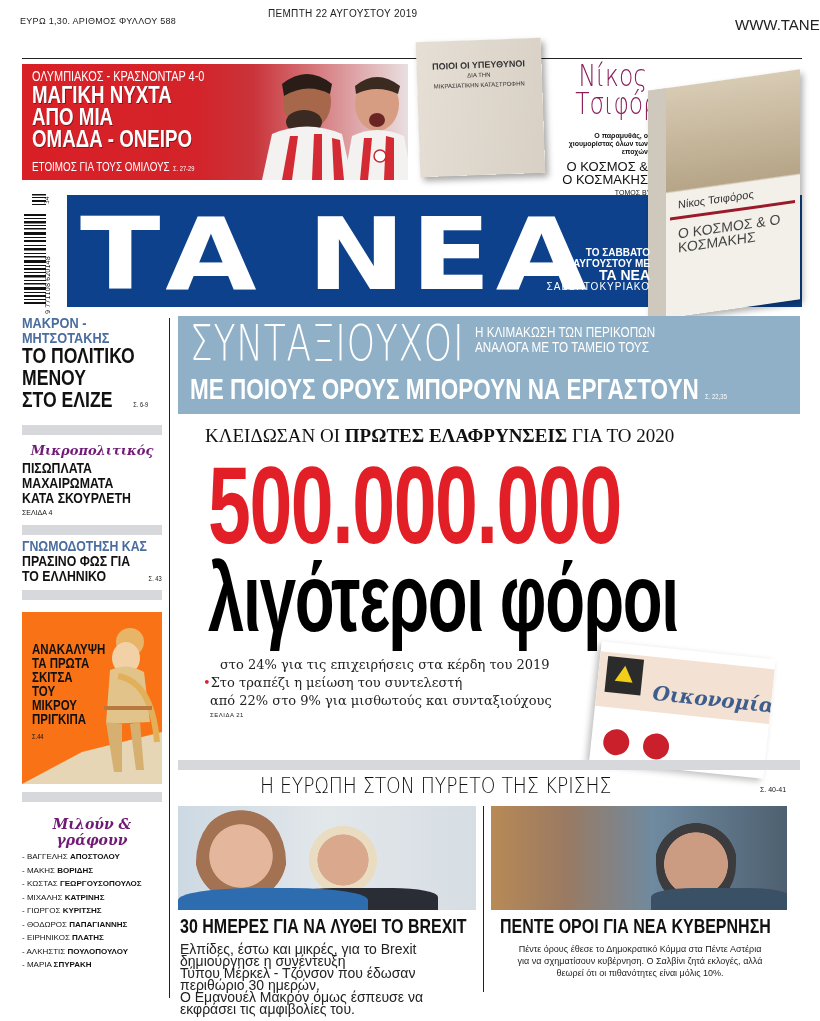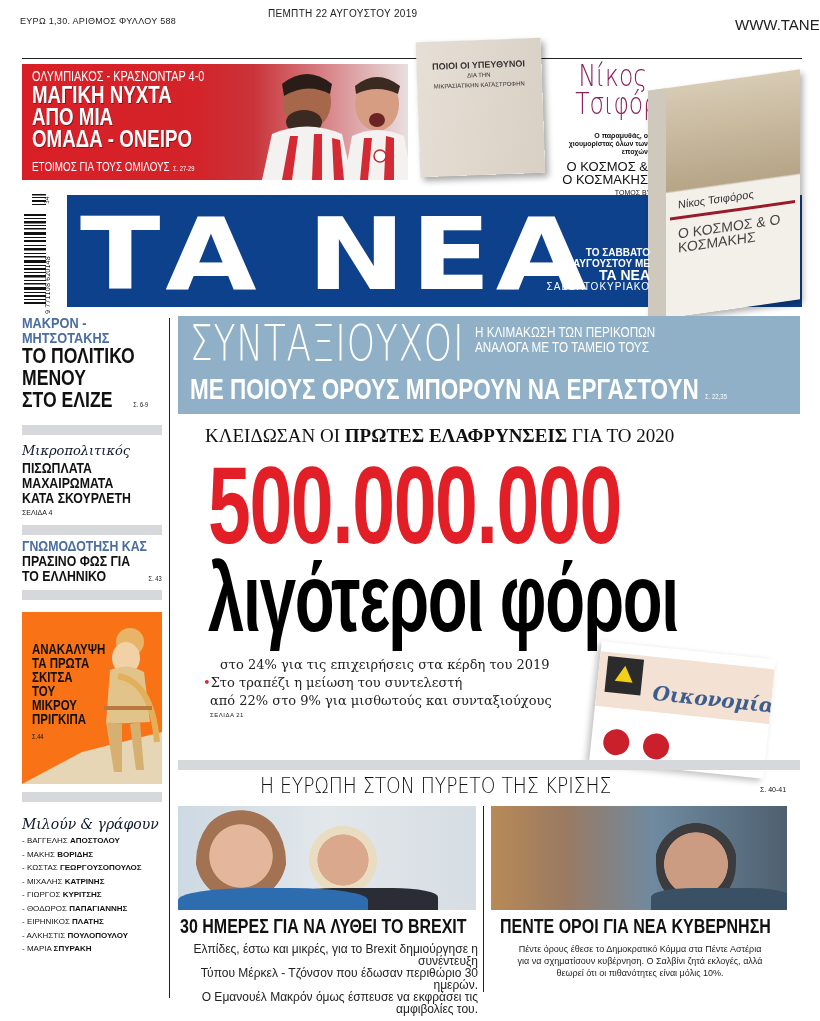--- a/index.html
+++ b/index.html
@@ -52,21 +52,21 @@
   .barcode { left: 22px; top: 190px; width: 30px; height: 130px; }
 
   
   .lcol { left: 22px; top: 315px; width: 140px; }
   .vrule { left: 169px; top: 318px; width: 1px; height: 680px; background: #222; }
   .blue { color: #4a6d9f; }
   .l-kick { font-size: 15px; font-weight: bold; line-height: 15px; transform: scaleX(.85); transform-origin: left top; white-space:nowrap; }
   .l-head { font-size: 22px; font-weight: bold; line-height: 22px; transform: scaleX(.8); transform-origin: left top; white-space:nowrap; }
   .pgref { font-size: 7px; font-weight: normal; }
   .gbar { height: 10px; background: #d6d8db; }
-  .italic-title { font-family: "DejaVu Serif", serif; font-style: italic; font-weight: normal; color: #0f172a; font-size: 13px; }
+  .italic-title { font-family: "DejaVu Serif", serif; font-style: italic; font-weight: bold; color: #701a75; font-size: 13px; text-align: center; }
   .l-mid { font-size: 15px; font-weight: bold; line-height: 15px; transform: scaleX(.82); transform-origin: left top; white-space: nowrap; }
   .prince { width: 140px; height: 172px; background: #f97316; position: relative; overflow: hidden; }
   .prince .t { position:absolute; left: 10px; top: 30px; font-size: 14px; font-weight: bold; line-height: 14px; transform: scaleX(.82); transform-origin:left top; }
   .writers li { list-style: none; font-size: 8px; line-height: 13.5px; white-space: nowrap; }
   .writers b { font-weight: bold; }
 
   
   .pens { left: 178px; top: 316px; width: 622px; height: 98px; background: #8fb0c6; color:#fff; }
   .pens .big { position:absolute; left: 12px; top: 0px; font-size: 50px; line-height: 54px; font-family: "DejaVu Sans", sans-serif; font-weight: 200; transform: scaleX(.72); transform-origin:left top; white-space:nowrap; letter-spacing: 1px; }
   .pens .side { position:absolute; left: 297px; top: 8px; font-size: 15px; line-height: 15px; transform: scaleX(.78); transform-origin:left top; white-space:nowrap; }
@@ -98,21 +98,21 @@
   .photo1 .coat { position:absolute; left: 0; top: 82px; width: 190px; height: 30px; background:#2e6cb0; border-radius: 40% 40% 0 0; }
   .photo1 .face2 { position:absolute; left: 130px; top: 10px; width: 70px; height: 80px; border-radius: 45%; background: radial-gradient(circle at 50% 55%, #d9a88d 0 45%, #e9dcc0 46% 60%, transparent 61%); }
   .photo1 .suit2 { position:absolute; left: 110px; top: 82px; width: 150px; height: 30px; background:#2a2d35; border-radius: 30% 30% 0 0; }
   .photo2 { left: 491px; top: 806px; width: 296px; height: 104px; background: linear-gradient(90deg,#b88a56 0%,#9a7a62 25%,#6f8aa0 55%,#4e6070 100%); overflow:hidden; }
   .photo2 .face { position:absolute; left: 165px; top: 6px; width: 80px; height: 95px; border-radius: 45%; background: radial-gradient(circle at 50% 55%, #cb9c82 0 48%, #3c3b3d 49% 62%, transparent 63%); }
   .photo2 .suit { position:absolute; left: 160px; top: 82px; width: 140px; height: 30px; background:#3a5065; border-radius: 30% 30% 0 0; }
   .vrule2 { left: 483px; top: 806px; width: 1px; height: 186px; background: #222; }
 
   .h1 { left: 180px; top: 915px; font-size: 20px; font-weight: 900; transform: scaleX(.8); transform-origin: left top; white-space:nowrap; }
   .h2 { left: 500px; top: 915px; font-size: 20px; font-weight: 900; transform: scaleX(.8); transform-origin: left top; white-space:nowrap; }
-  .p1 { left: 180px; top: 943px; width: 298px; text-align:right; font-size: 12px; line-height: 12px; color:#222; }
+  .p1 { left: 180px; top: 943px; width: 298px; text-align:left; font-size: 14px; line-height: 12px; color:#222; }
   .p2 { left: 492px; top: 943px; width: 296px; text-align:center; font-size: 9px; line-height: 12px; color:#222; }
 </style>
 </head>
 <body>
 
 <div class="abs topline">ΕΥΡΩ 1,30. ΑΡΙΘΜΟΣ ΦΥΛΛΟΥ 588</div>
 <div class="abs date">ΠΕΜΠΤΗ 22 ΑΥΓΟΥΣΤΟΥ 2019</div>
 <div class="abs site">WWW.TANEA.GR</div>
 <div class="abs rule-top"></div>
 

